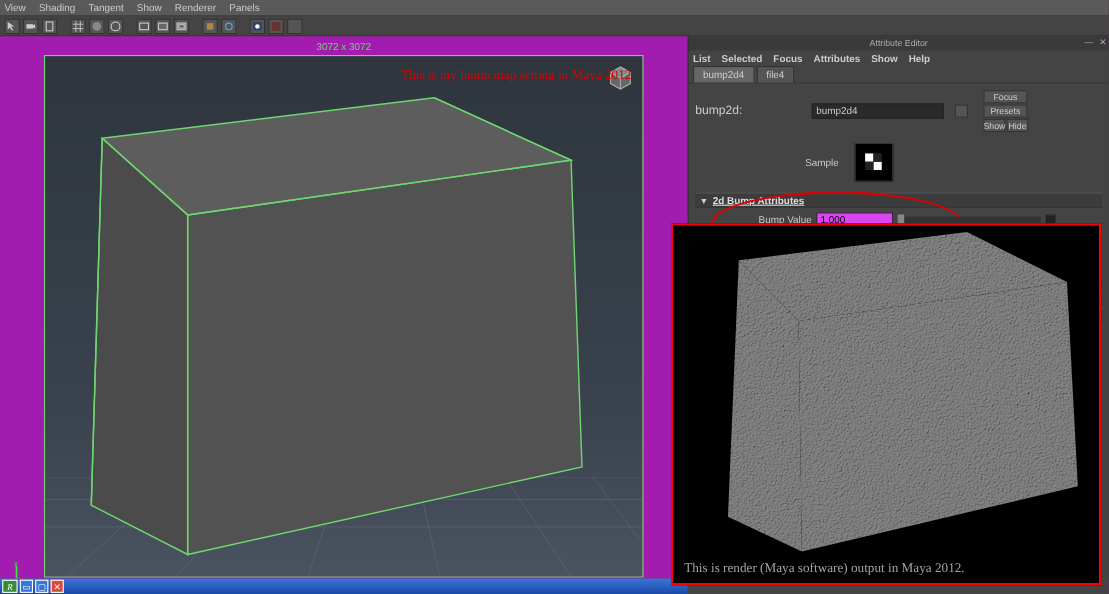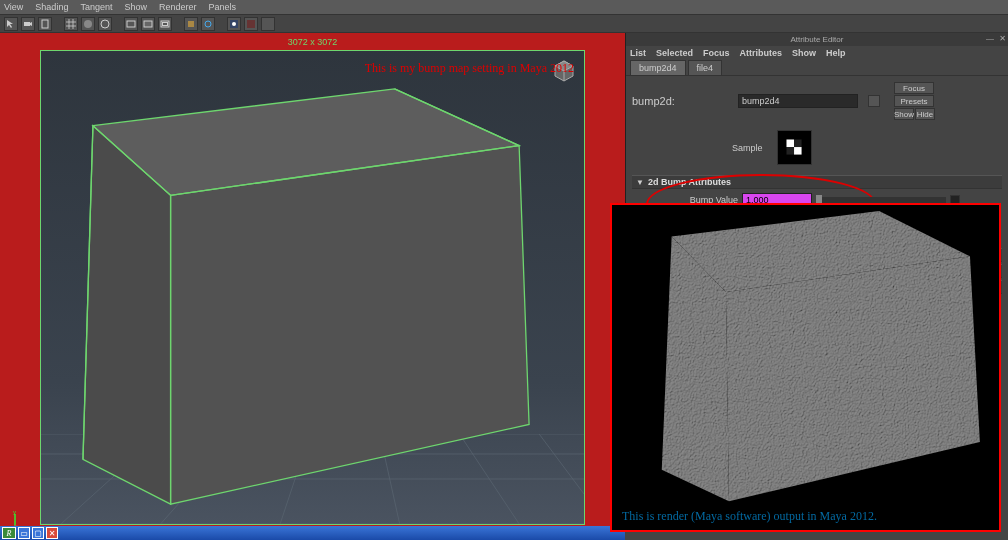--- a/index.html
+++ b/index.html
@@ -8,21 +8,21 @@
 .main-menubar { height: 15px; background: #5a5a5a; display: flex; align-items: center; padding: 0 4px; border-bottom: 1px solid #333; }
 .main-menubar span { color: #ccc; font-size: 9px; margin-right: 12px; cursor: pointer; }
 
 .toolbar { height: 18px; background: #444; display: flex; align-items: center; padding: 0 4px; gap: 3px; border-bottom: 1px solid #333; }
 .tool-btn { width: 14px; height: 14px; background: #555; border: 1px solid #333; display: inline-flex; align-items: center; justify-content: center; cursor: pointer; }
 .tool-btn svg { width: 10px; height: 10px; }
 .tool-sep { width: 6px; }
 
 .content { display: flex; height: calc(540px - 33px - 14px); }
 
-.viewport-area { width: 625px; background: #b91c1c; position: relative; display: flex; flex-direction: column; align-items: center; }
+.viewport-area { width: 625px; background: #a21caf; position: relative; display: flex; flex-direction: column; align-items: center; }
 .viewport-label { color: #6ed66e; font-size: 9px; margin-top: 4px; }
 .viewport-canvas { width: 545px; height: 475px; margin-top: 3px; position: relative; background: linear-gradient(to bottom, #2e353d 0%, #3a434e 70%, #4a5360 100%); border: 1px solid #6ed66e; }
 .annotation-bump { position: absolute; top: 10px; right: 10px; color: #d00; font-size: 12px; font-family: "Times New Roman", serif; z-index: 10; }
 .arrow-red { position: absolute; top: 55px; left: 10px; color: #d00; font-size: 18px; z-index: 10; }
 .viewport-corner-icon { position: absolute; top: 8px; right: 8px; width: 24px; height: 24px; }
 
 .cube-svg { position: absolute; top: 0; left: 0; width: 100%; height: 100%; }
 
 .grid-floor { position: absolute; bottom: 0; left: 0; width: 100%; height: 90px; }
 
@@ -49,37 +49,37 @@
 .small-btns { display: flex; flex-direction: column; gap: 1px; margin-left: 8px; }
 .small-btn { width: 40px; height: 12px; background: #555; border: 1px solid #333; color: #ccc; font-size: 8px; display: flex; align-items: center; justify-content: center; cursor: pointer; }
 
 .sample-row { display: flex; align-items: center; gap: 14px; margin: 10px 0 10px 100px; }
 .sample-swatch { width: 35px; height: 35px; background: #000; border: 1px solid #333; display: flex; align-items: center; justify-content: center; }
 .sample-swatch svg { width: 100%; height: 100%; }
 
 .section { margin-bottom: 2px; }
 .section-header { height: 14px; background: #3c3c3c; display: flex; align-items: center; padding: 0 4px; cursor: pointer; border-top: 1px solid #555; border-bottom: 1px solid #333; }
 .section-arrow { color: #ccc; font-size: 8px; margin-right: 4px; }
-.section-title { color: #ddd; font-size: 9px; font-weight: bold; }
+.section-title { color: #ddd; font-size: 9px; font-weight: bold; text-decoration: underline; }
 .section-body { padding: 4px 6px; background: #444; }
 
 .attr-row { display: flex; align-items: center; gap: 4px; margin-bottom: 3px; }
 .attr-label { color: #ccc; font-size: 9px; width: 100px; text-align: right; }
 .attr-input { width: 70px; height: 13px; background: #2a2a2a; border: 1px solid #222; color: #ccc; font-size: 9px; padding: 0 3px; }
 .attr-input.highlight { background: #d946ef; color: #000; }
 .attr-slider { width: 130px; height: 6px; background: #333; position: relative; cursor: pointer; }
 .attr-slider-handle { position: absolute; top: -2px; width: 6px; height: 10px; background: #888; }
 .attr-extra { width: 10px; height: 10px; background: #555; border: 1px solid #333; cursor: pointer; }
 .attr-dropdown { width: 130px; height: 14px; background: #555; border: 1px solid #333; color: #ccc; font-size: 9px; padding: 0 3px; cursor: pointer; display: flex; align-items: center; justify-content: space-between; }
 
 .red-circle { position: absolute; border: 2px solid #d00; border-radius: 50%; pointer-events: none; }
 
 .render-inset { position: absolute; top: 203px; right: 7px; width: 391px; height: 329px; border: 2px solid #f00; background: #000; z-index: 50; }
 .render-canvas { width: 100%; height: 100%; position: relative; }
-.render-label { position: absolute; bottom: 6px; left: 10px; color: #0369a1; font-size: 12px; font-family: "Times New Roman", serif; }
+.render-label { position: absolute; bottom: 6px; left: 10px; color: #a3a3a3; font-size: 12px; font-family: "Times New Roman", serif; }
 
 .taskbar { position: absolute; bottom: 0; left: 0; width: 625px; height: 14px; background: linear-gradient(to bottom, #3a75d8, #1a4aa8); display: flex; align-items: center; gap: 2px; padding: 0 2px; }
 .task-btn { height: 12px; width: 12px; border: 1px solid #fff; display: flex; align-items: center; justify-content: center; font-size: 8px; cursor: pointer; }
 .task-start { background: #3a8a3a; color: #fff; width: 14px; font-style: italic; font-family: serif; }
 .task-min { background: #3a75d8; color: #fff; }
 .task-max { background: #3a75d8; color: #fff; }
 .task-close { background: #d84a3a; color: #fff; }
 </style>
 </head>
 <body>

